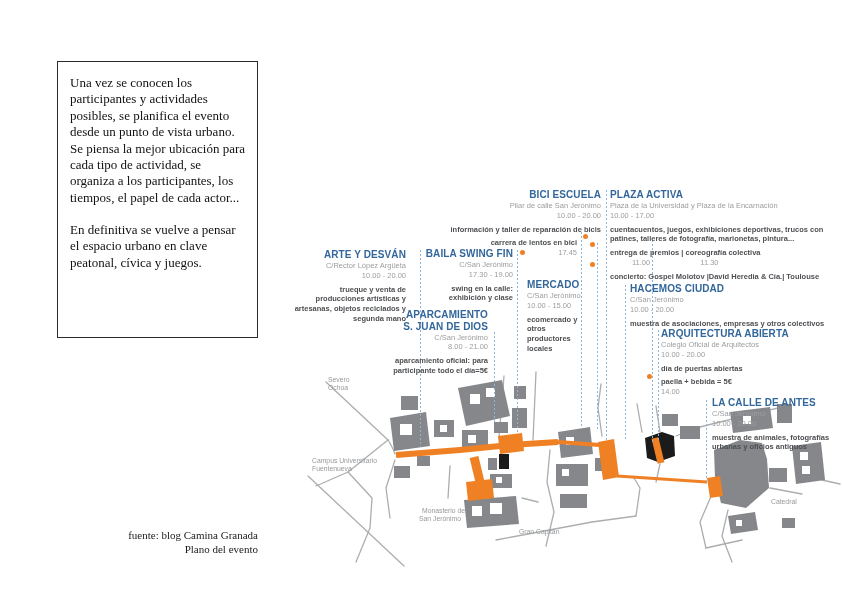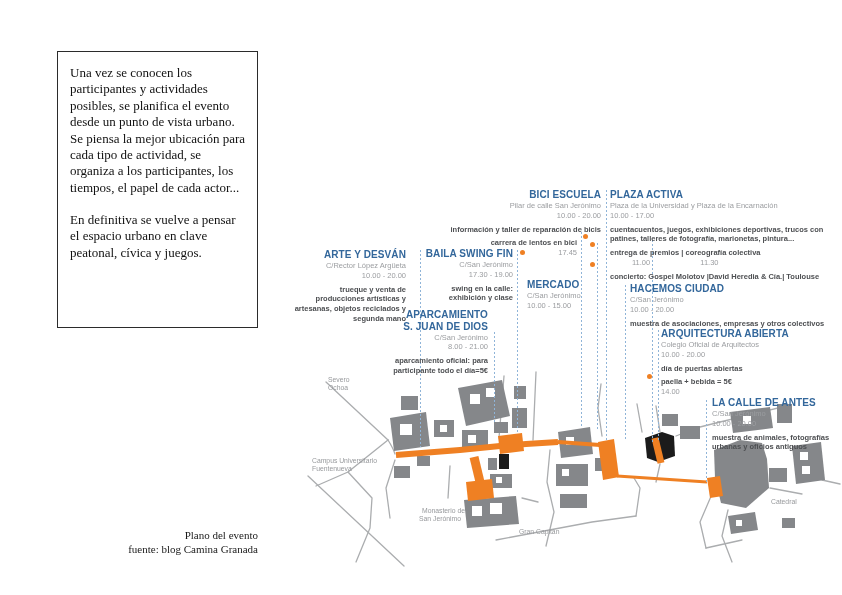--- a/index.html
+++ b/index.html
@@ -1,19 +1,19 @@
 <!DOCTYPE html>
 <html><head>
 <meta charset="utf-8">
 <style>
   *{margin:0;padding:0;box-sizing:border-box}
   html,body{background:#ffffff}
   body{width:842px;height:595px;position:relative;overflow:hidden}
 
-  .textbox{position:absolute;left:57px;top:51px;width:201px;height:277px;
+  .textbox{position:absolute;left:57px;top:61px;width:201px;height:277px;
     border:1.2px solid #2b2b2b;background:#fff;padding:13px 10px 0 12px;
     font-family:"Liberation Serif",serif;font-size:13px;line-height:1.26;color:#111}
   .textbox p.gap{margin-top:16px}
 
   .caption{position:absolute;left:100px;top:528px;width:158px;text-align:right;
     font-family:"Liberation Serif",serif;font-size:11px;line-height:1.3;color:#1a1a1a}
 
   .ev{position:absolute;font-family:"Liberation Sans",sans-serif;z-index:5}
   .ev.r{text-align:right}
   .t{font-size:10px;font-weight:bold;color:#33679b;line-height:1.18;letter-spacing:.1px}
@@ -38,22 +38,22 @@
 </head>
 <body>
 
 <div class="textbox">
   <p>Una vez se conocen los participantes y actividades posibles, se planifica el evento desde un punto de vista urbano.</p>
   <p>Se piensa la mejor ubicación para cada tipo de actividad, se organiza a los participantes, los tiempos, el papel de cada actor...</p>
   <p class="gap">En definitiva se vuelve a pensar el espacio urbano en clave peatonal, cívica y juegos.</p>
 </div>
 
 <div class="caption">
+  <div>fuente: blog Camina Granada</div>
   <div>Plano del evento</div>
-  <div>fuente: blog Camina Granada</div>
 </div>
 
 <svg class="map" width="542" height="212" viewBox="0 0 542 212">
 
   <g>
     <path class="st" d="M26,12 L88,70"></path>
     <path class="st" d="M88,70 Q93,78 95,84"></path>
     <path class="st" d="M88,70 L48,102 L16,116"></path>
     <path class="st" d="M48,102 L72,128 L70,158 L56,192"></path>
     <path class="st" d="M8,106 L104,196"></path>
@@ -193,20 +193,21 @@
   <div class="l">10.00 - 20.00</div>
   <div class="d">información y taller de reparación de bicis</div>
   <div class="d sched" style="padding-right:24px">carrera de lentos en bici</div>
   <div class="l" style="padding-right:24px">17.45</div>
 </div>
 
 <div class="ev" style="left:527px;top:279px;width:58px">
   <div class="t">MERCADO</div>
   <div class="l">C/San Jerónimo</div>
   <div class="l">10.00 - 15.00</div>
+  <div class="d">ecomercado y otros productores locales</div>
 </div>
 
 <div class="ev" style="left:610px;top:189px;width:232px">
   <div class="t">PLAZA ACTIVA</div>
   <div class="l">Plaza de la Universidad y Plaza de la Encarnación</div>
   <div class="l">10.00 - 17.00</div>
   <div class="d" style="width:228px">cuentacuentos, juegos, exhibiciones deportivas, trucos con patines, talleres de fotografía, marionetas, pintura...</div>
   <div class="d sched">entrega de premios  |  coreografía colectiva</div>
   <div class="l times">
     <span style="margin-left:22px">11.00</span>

